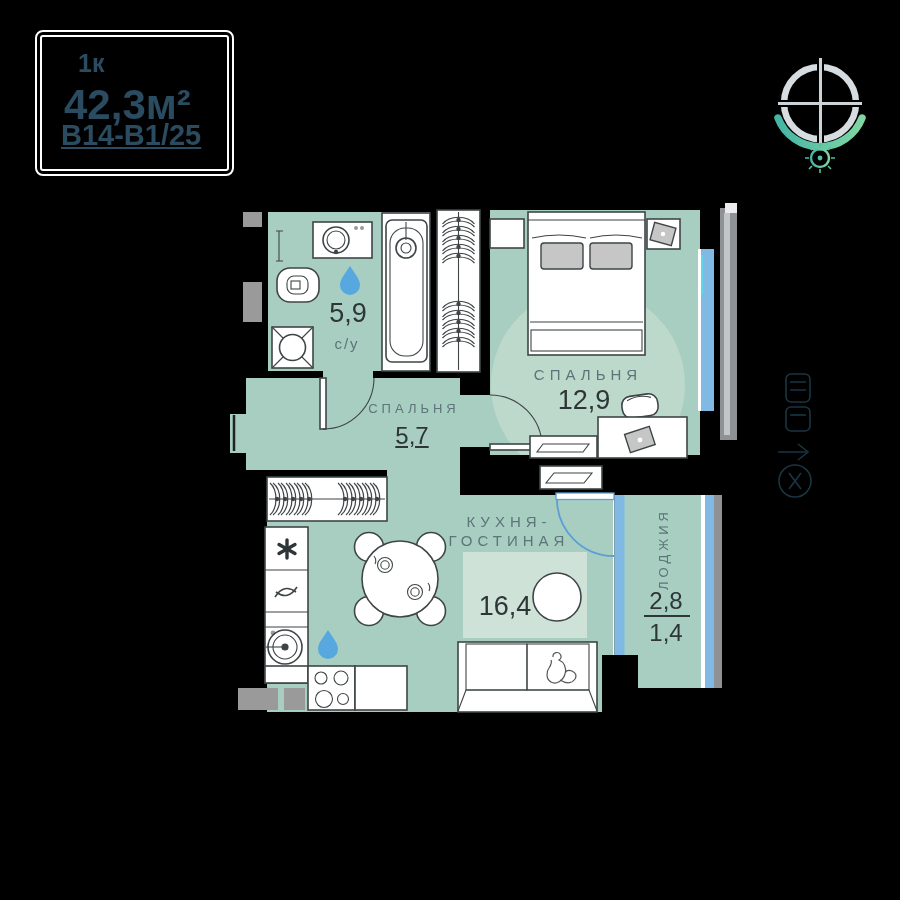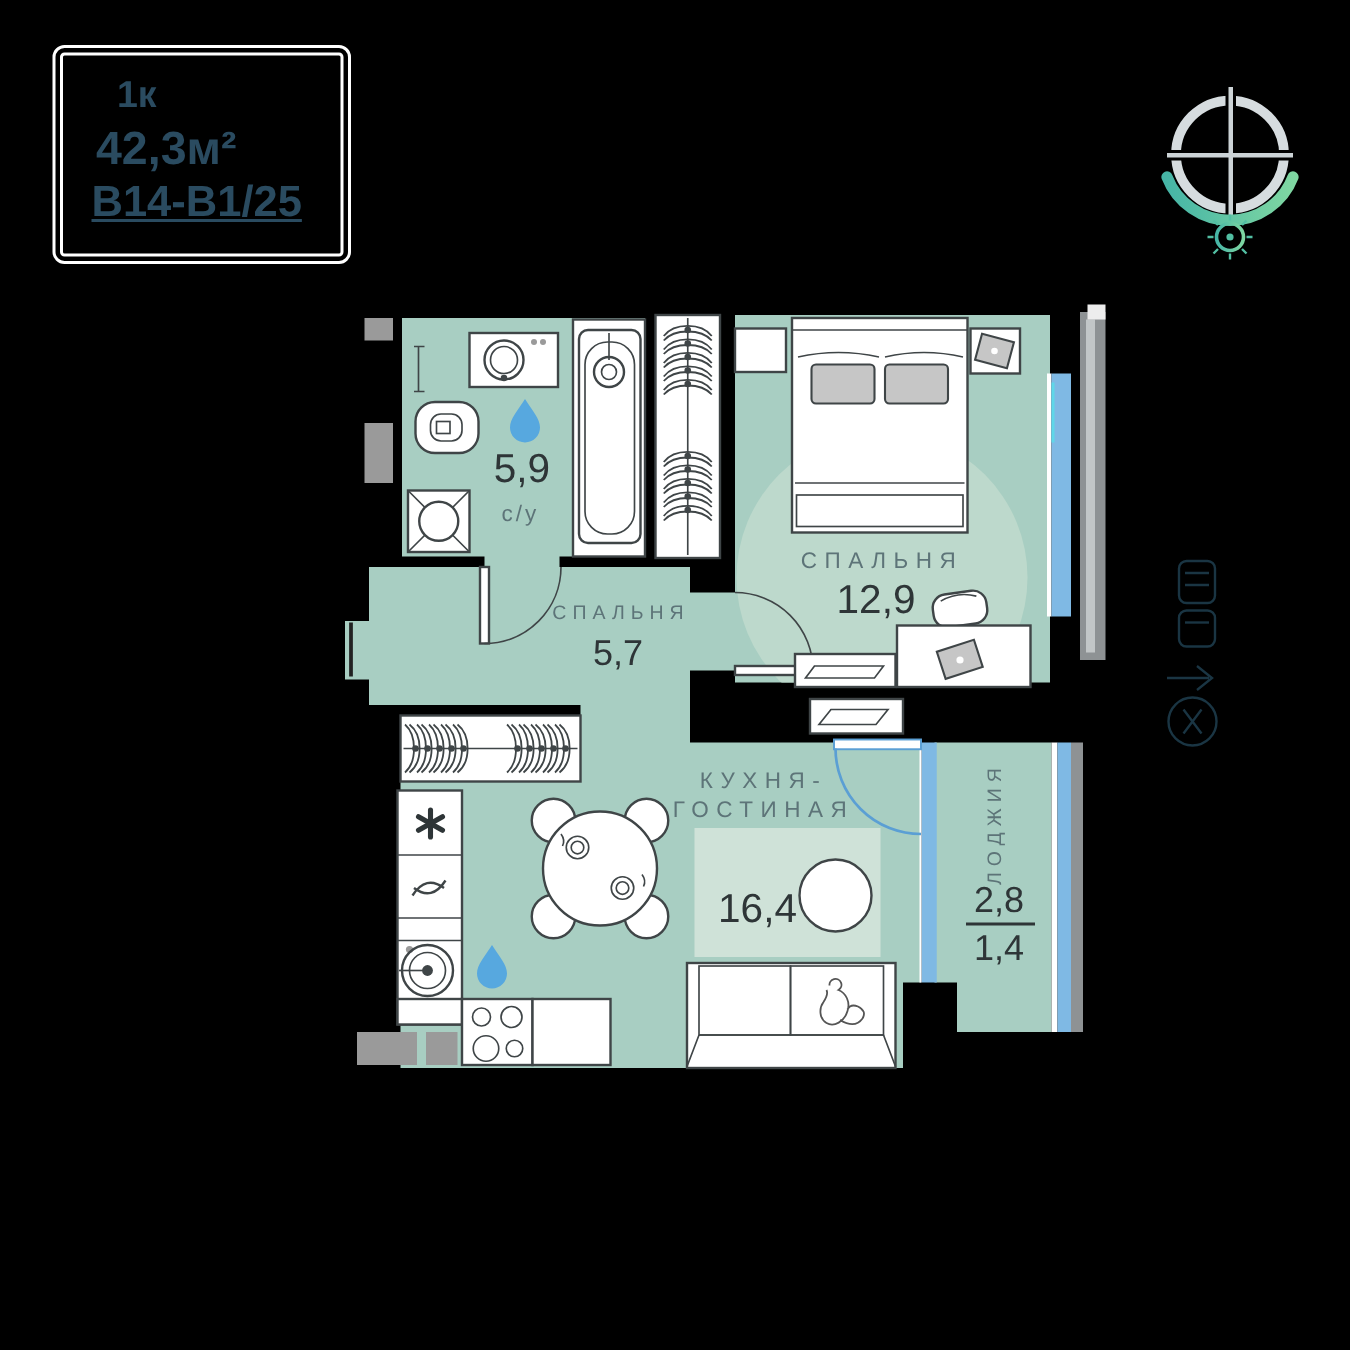--- a/index.html
+++ b/index.html
@@ -22,21 +22,21 @@
   .room-name{color:var(--muted);font-size:15px;letter-spacing:5px;font-weight:400;}
   .room-name.small{font-size:13px;letter-spacing:4px;}
   .room-area{color:var(--dark);font-size:27px;font-weight:500;}
   .room-area.mid{font-size:24px;}
   .vertical{transform:translate(-50%,-50%) rotate(-90deg);}
   .fracline{position:absolute;width:46px;height:2px;background:var(--dark);}
   #info-card{position:absolute;left:35px;top:30px;width:199px;height:146px;
              border:7px double #fff;border-radius:8px;background:#000;box-sizing:border-box;
              color:var(--cardtext);}
   #info-card .l1{position:absolute;left:36px;top:12px;font-size:25px;font-weight:bold;}
-  #info-card .l2{position:absolute;left:22px;top:44px;font-size:31px;font-weight:bold;text-align:right;}
+  #info-card .l2{position:absolute;left:22px;top:44px;font-size:42px;font-weight:bold;text-align:right;}
   #info-card .l3{position:absolute;left:19px;top:82px;font-size:29px;font-weight:bold;text-decoration:underline;}
 </style>
 </head>
 <body>
 
 <div id="stage" style="--wall: #000000; --mint: #a8cec2; --accent: #bdd9cc; --rug: #cfe2d8; --blue: #7fb9e4; --drop: #57a8df; --vent: #9a9a9a; --stroke: #3f4547; --muted: #5d7478; --dark: #2e3537; --cardtext: #2a4b60;">
 
   <svg id="plan-svg" width="900" height="900" viewBox="0 0 900 900">
     <defs>
       <g id="hanger">
@@ -261,21 +261,21 @@
   <div id="info-card">
     <div class="l1">1к</div>
     <div class="l2">42,3м²</div>
     <div class="l3">В14-В1/25</div>
   </div>
 
   <div class="plan-label room-area" style="left:348px;top:313px;">5,9</div>
   <div class="plan-label room-name" style="left:347px;top:343px;letter-spacing:2px;">с/у</div>
 
   <div class="plan-label room-name small" style="left:414px;top:408px;">СПАЛЬНЯ</div>
-  <div class="plan-label room-area mid" style="left:412px;top:436px;">5,7</div>
+  <div class="plan-label room-area mid" style="left:412px;top:436px;text-decoration:underline;">5,7</div>
 
   <div class="plan-label room-name" style="left:588px;top:374px;">СПАЛЬНЯ</div>
   <div class="plan-label room-area" style="left:584px;top:400px;">12,9</div>
 
   <div class="plan-label room-name" style="left:509px;top:521px;">КУХНЯ-</div>
   <div class="plan-label room-name" style="left:509px;top:540px;text-align:center;">ГОСТИНАЯ</div>
   <div class="plan-label room-area" style="left:505px;top:566px;margin-top:40px;">16,4</div>
 
   <div class="plan-label room-name small vertical" style="left:663px;top:549px;">ЛОДЖИЯ</div>
   <div class="plan-label room-area mid" style="left:666px;top:601px;">2,8</div>

